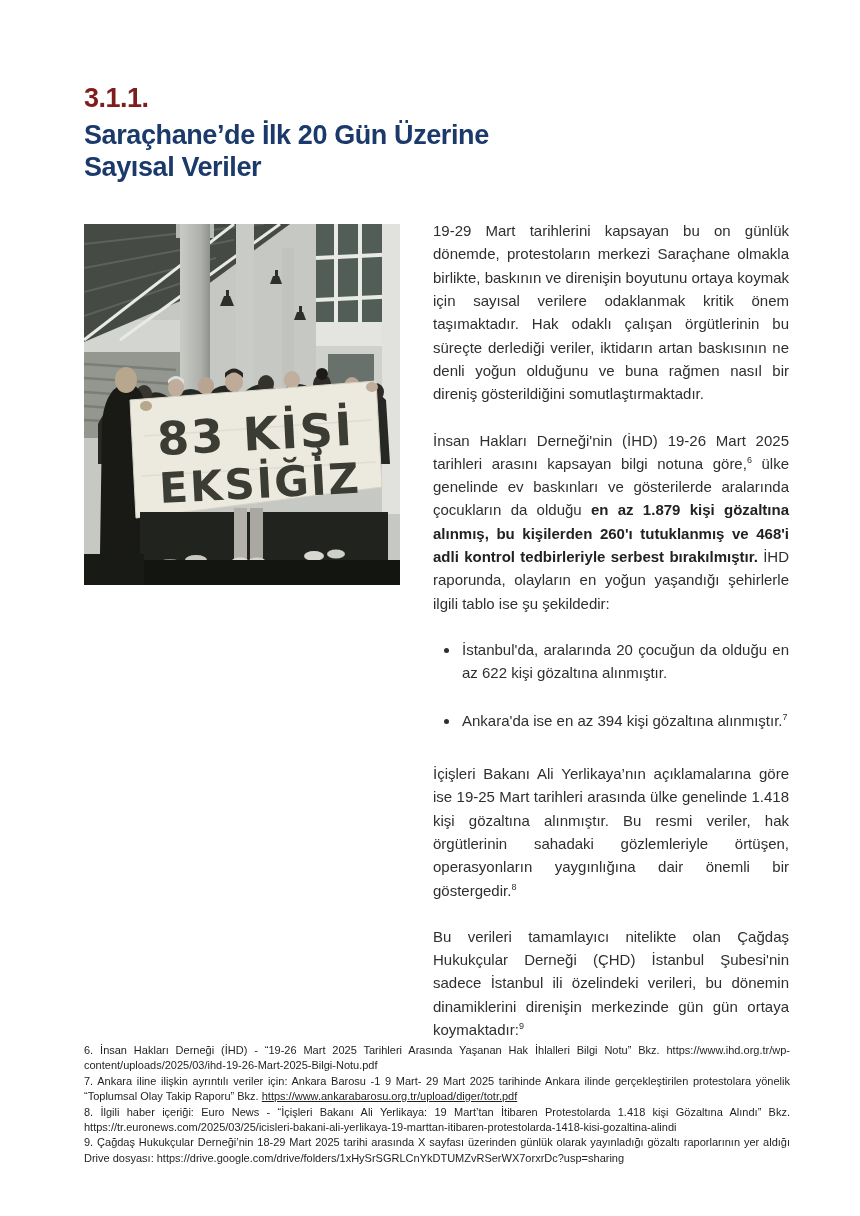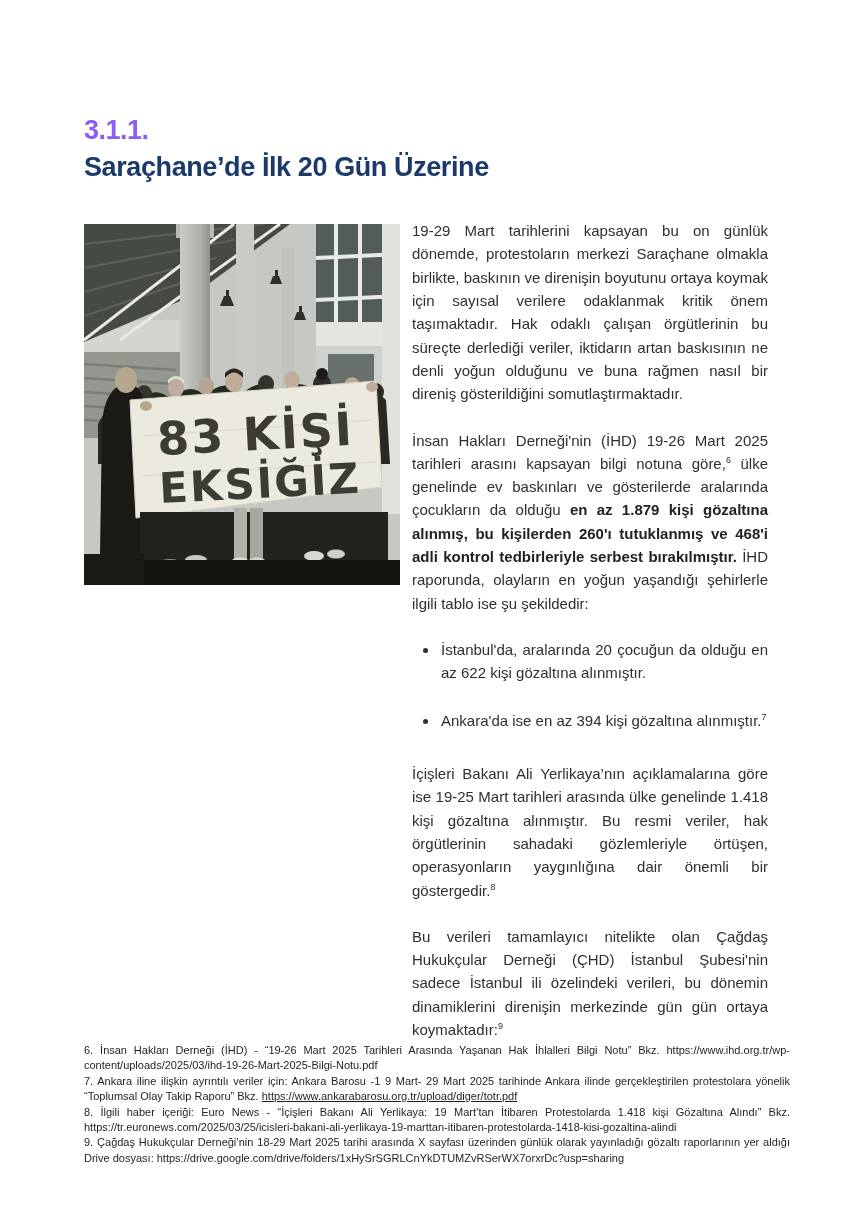--- a/index.html
+++ b/index.html
@@ -4,34 +4,34 @@
 <style>
   html,body{margin:0;padding:0;background:#9a9a9a;}
   .page{
     position:relative;width:860px;height:1216px;background:#ffffff;
     margin:0 auto;overflow:hidden;
     font-family:"Liberation Sans",sans-serif;
   }
   
   .doc-header{position:absolute;left:84px;top:84px;width:560px;}
   .section-number{
-    font-size:27px;font-weight:800;color:#8b5cf6;letter-spacing:-0.5px;line-height:1.1;margin-top:32px;
+    font-size:27px;font-weight:800;color:#7f1d1d;letter-spacing:-0.5px;line-height:1.1;
   }
   .doc-title{
     margin:6px 0 0;font-size:27px;font-weight:800;color:#1b3a6b;
     letter-spacing:-0.4px;line-height:1.18;
   }
   
   .photo-wrap{
     position:absolute;left:84px;top:224px;width:316px;height:361px;overflow:hidden;
     background:#c6c8c3;
   }
   .photo-wrap svg{display:block;width:100%;height:100%;}
   .text-col{
-    position:absolute;left:412px;top:219px;width:356px;
+    position:absolute;left:433px;top:219px;width:356px;
     font-size:15px;line-height:1.555;color:#2f2f2f;text-align:justify;
   }
   .text-col p{margin:0 0 23px;}
   .text-col p:last-child{margin-bottom:12px;}
   .text-col b{font-weight:700;color:#222;}
   sup{font-size:9px;line-height:0;vertical-align:super;}
   ul.ih-list{margin:4px 0 30px;padding:0 0 0 27px;list-style:disc;}
   ul.ih-list li{margin:0 0 24px;padding-left:2px;}
   ul.ih-list li:last-child{margin-bottom:0;}
   
@@ -43,21 +43,21 @@
   .fnlink{color:#1f1f1f;text-decoration:none;}
   .fnlink.underline{text-decoration:underline;cursor:pointer;}
 </style>
 </head>
 <body>
 
 <div class="page">
 
   <header class="doc-header">
     <div class="section-number">3.1.1.</div>
-    <h1 class="doc-title"><span>Saraçhane’de İlk 20 Gün Üzerine</span><br></h1>
+    <h1 class="doc-title"><span>Saraçhane’de İlk 20 Gün Üzerine</span><br><span>Sayısal Veriler</span></h1>
   </header>
 
   <figure class="photo-wrap" style="margin:0">
     <svg viewBox="0 0 316 361" preserveAspectRatio="none">
       <defs>
         <linearGradient id="colGrad" x1="0" y1="0" x2="1" y2="0">
           <stop offset="0" stop-color="#c9cbc6"></stop>
             <stop offset="0.7" stop-color="#aeb0ab"></stop>
             <stop offset="1" stop-color="#8f918c"></stop>
         </linearGradient>

